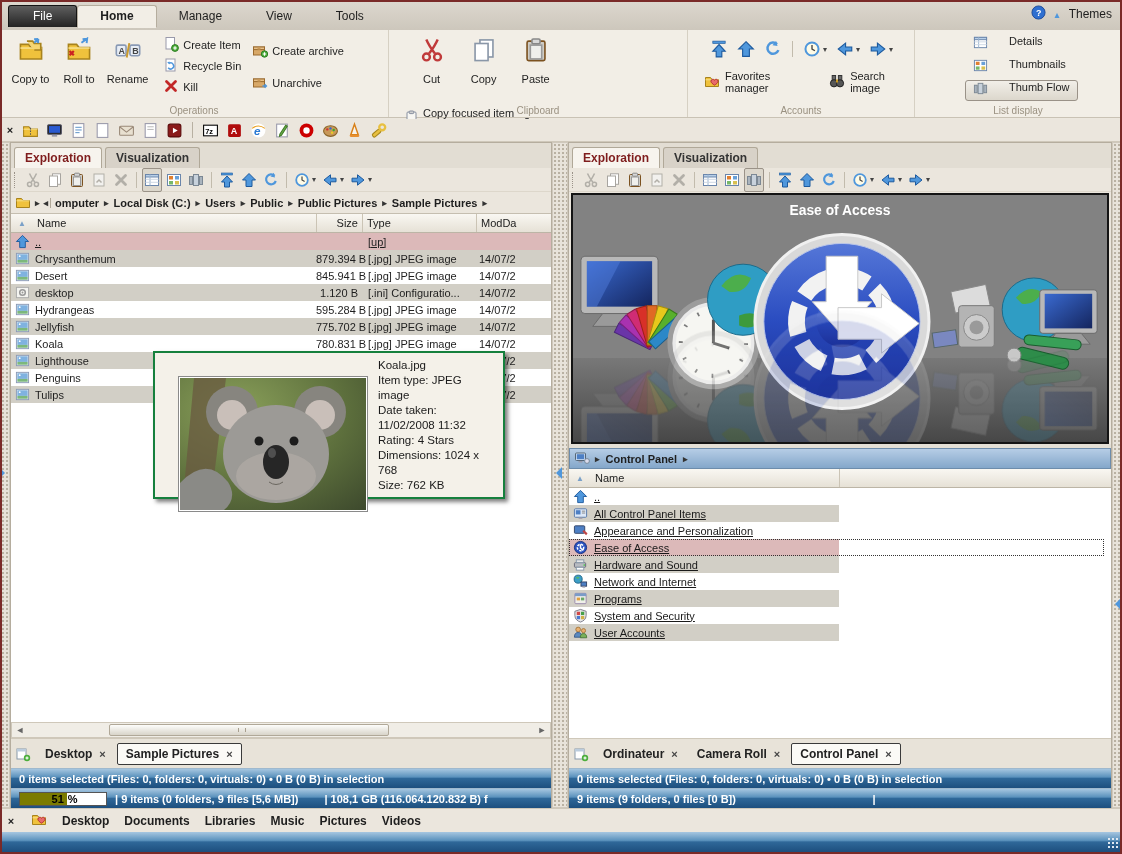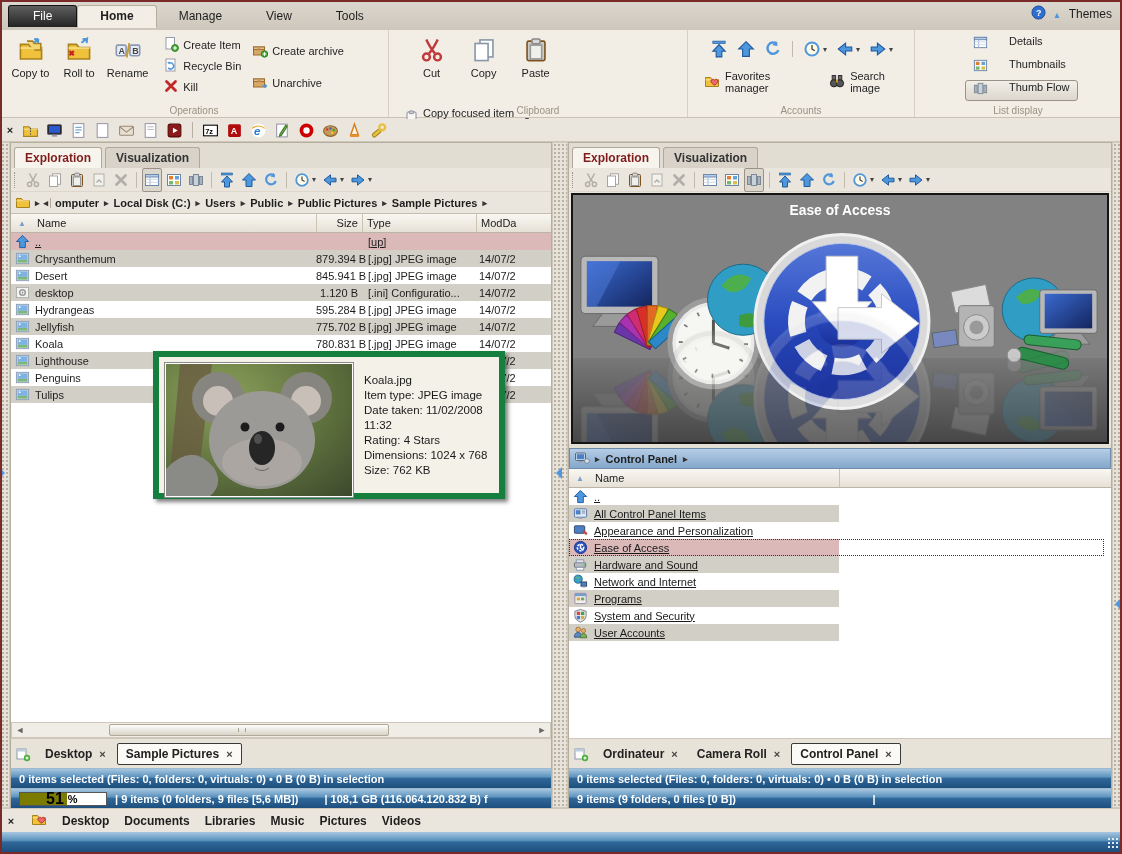--- a/index.html
+++ b/index.html
@@ -21,21 +21,21 @@
   .collapse{color:#4f97dc;font-size:10px}
 
   
   .ribbon{position:absolute;left:0;top:30px;width:100%;height:88px;background:#f2eee6;
     border-bottom:1px solid #c9c2b4;display:flex;box-sizing:border-box}
   .rgroup{position:relative;height:100%;border-right:1px solid #d6d0c3;box-sizing:border-box;padding:3px 2px 13px 6px}
   .g-ops{width:389px}.g-clip{width:299px}.g-nav{width:227px}.g-list{flex:1}
   .glabel{position:absolute;bottom:1px;left:0;right:0;text-align:center;color:#9a9181;font-size:10px}
   .bigbtn{display:inline-flex;flex-direction:column;align-items:center;width:49px;height:68px;
     padding-top:4px;border-radius:3px;text-align:center;vertical-align:top;cursor:default}
-  .bigbtn .blabel{margin-top:2px;line-height:12px}
+  .bigbtn .blabel{margin-top:8px;line-height:12px}
   .smallcol{display:inline-flex;flex-direction:column;gap:3px;vertical-align:top;margin-left:8px;padding-top:3px}
   .smallbtn{display:flex;align-items:center;gap:4px;height:18px;white-space:nowrap}
   .smallcol.arch{height:62px;justify-content:space-around}
   .pathbtn{display:flex;align-items:center;gap:4px;width:126px;line-height:11.5px;white-space:normal}
   .navrow1{display:flex;align-items:center;gap:5px;height:26px;margin:3px 0 8px 14px}
   .navrow2{display:flex;gap:20px;margin-left:10px}
   .navbtn{display:flex;align-items:center;gap:5px}
   .listcol{display:flex;flex-direction:column;gap:2px;padding-left:44px;padding-top:1px}
   .ldbtn{display:flex;gap:21px;height:19px;padding:0 7px;border-radius:3px;align-self:flex-start;border:1px solid transparent}
   .ldbtn.pressed{border:1px solid #9a9288;background:linear-gradient(#f2efe9,#dcd7cc)}
@@ -126,28 +126,28 @@
   .btab.act{background:#fbfaf6;border:1px solid #3a3a3a;border-radius:2px}
   .tclose{color:#444;font-weight:bold;font-size:11px}
 
   .status{position:absolute;left:0;width:100%;height:20px;color:#fff;font-weight:bold;line-height:20px;
     padding-left:8px;box-sizing:border-box;overflow:hidden;white-space:nowrap;
     background:linear-gradient(180deg,#a6c6e0 0%,#5b92bd 42%,#2f6899 50%,#1d4f7e 100%);border-top:1px solid #9fb9ce}
   .s1{top:625px}
   .s2{top:645px;display:flex;align-items:center;gap:8px;padding-right:4px}
   .prog{display:inline-flex;width:88px;height:14px;background:#fff;border:1px solid #555;box-sizing:border-box;
     font-weight:bold;color:#111;flex:none}
-  .pfill{width:51%;background:#7b7b00;color:#000;text-align:right;padding-right:3px;line-height:12px;font-size:16px}
+  .pfill{width:51%;background:#7b7b00;color:#000;text-align:right;padding-right:3px;line-height:12px;font-size:11px}
   .punit{color:#000;line-height:12px;padding-left:1px;font-size:11px}
   .sdisk{margin-left:18px}
   .ssep{position:absolute;left:56%}
 
   
   .tooltip{position:absolute;left:153px;top:351px;width:352px;height:148px;background:#f4f1e9;
-    border:6px solid #15803d;box-shadow:3px 3px 4px rgba(0,0,0,.5);z-index:50;display:flex;padding:5px;box-sizing:border-box}
+    border:2px solid #15803d;box-shadow:3px 3px 4px rgba(0,0,0,.5);z-index:50;display:flex;padding:23px;box-sizing:border-box}
   .timg{width:190px;height:136px;border:1px solid #8a8a8a;background:#fff;padding:1px;box-sizing:border-box;flex:none}
   .timg svg{display:block;width:100%;height:100%}
   .tinfo{margin-left:10px;display:flex;flex-direction:column;justify-content:center;line-height:15px;font-size:11.5px;color:#1a1a1a}
 
   
   .bottombar{position:absolute;left:0;top:808px;width:100%;height:24px;background:#ebe6dd;border-top:1px solid #cfc8ba;
     display:flex;align-items:center;gap:15px;padding-left:6px;box-sizing:border-box;font-weight:bold;font-size:12px}
   .blink{cursor:default}
   .bluestrip{position:absolute;left:0;top:832px;width:100%;height:20px;
     background:linear-gradient(180deg,#a6c6e0 0%,#5b92bd 42%,#2f6899 50%,#1d4f7e 100%)}

